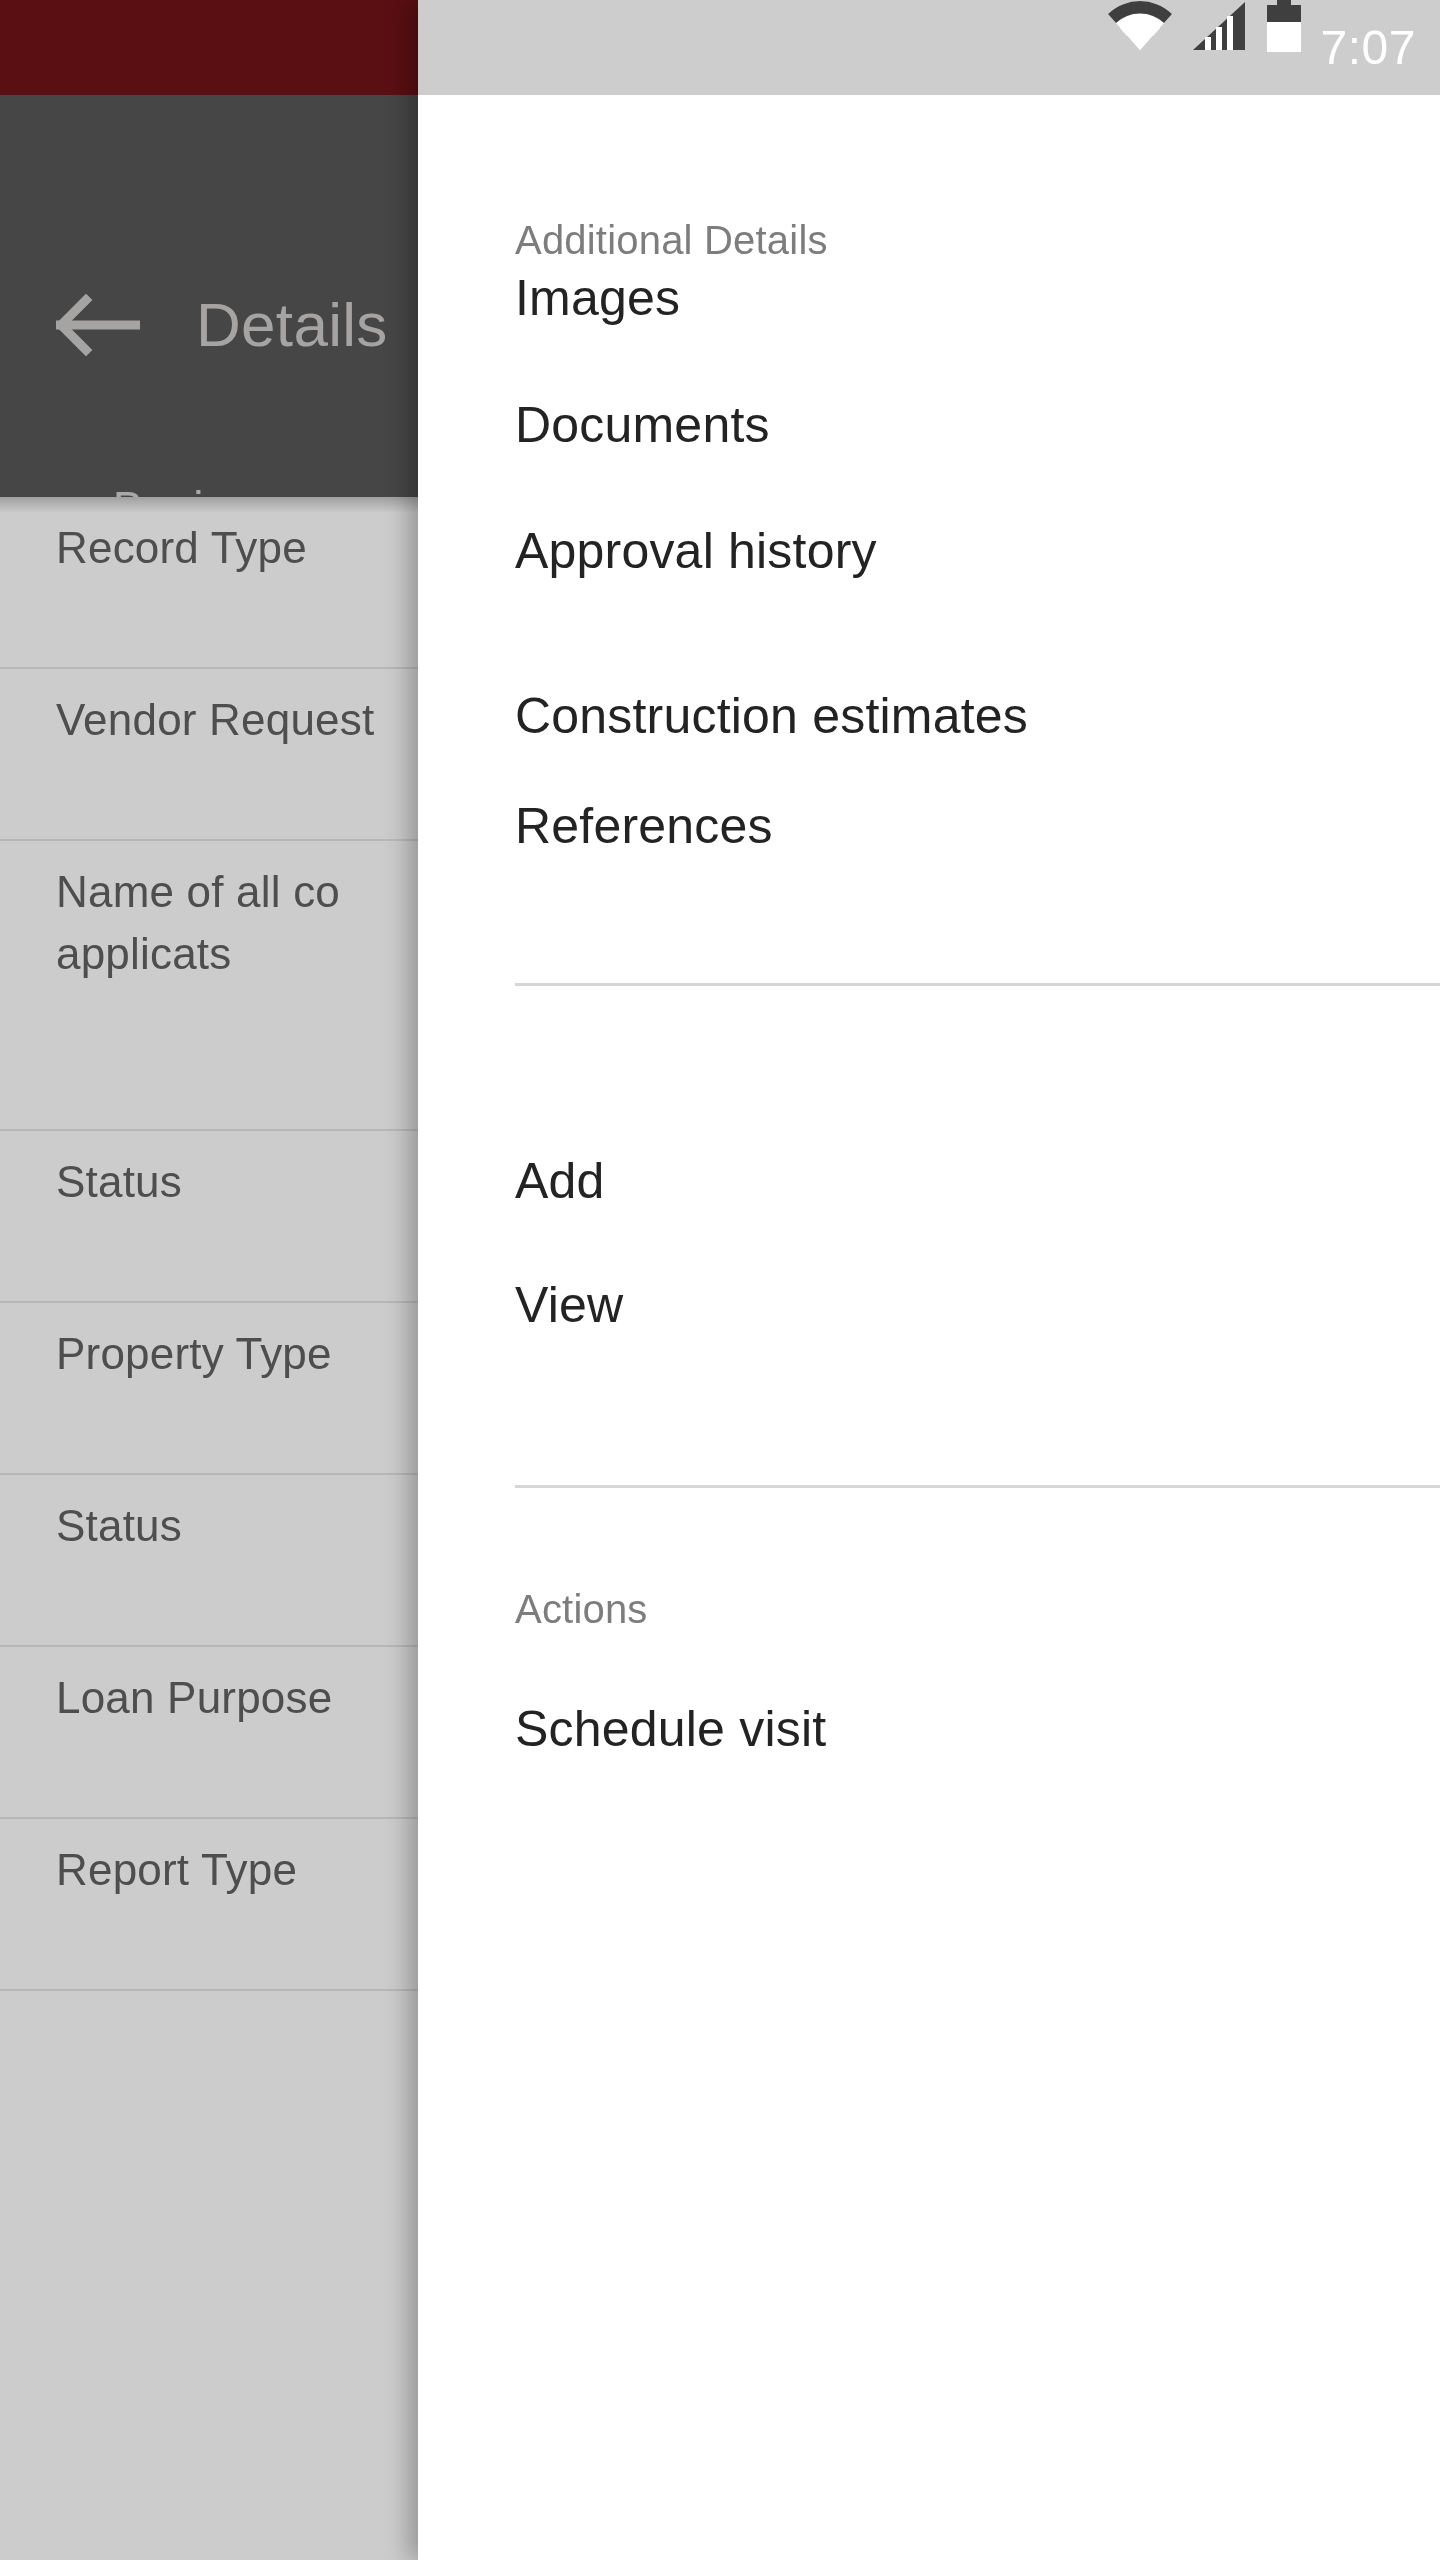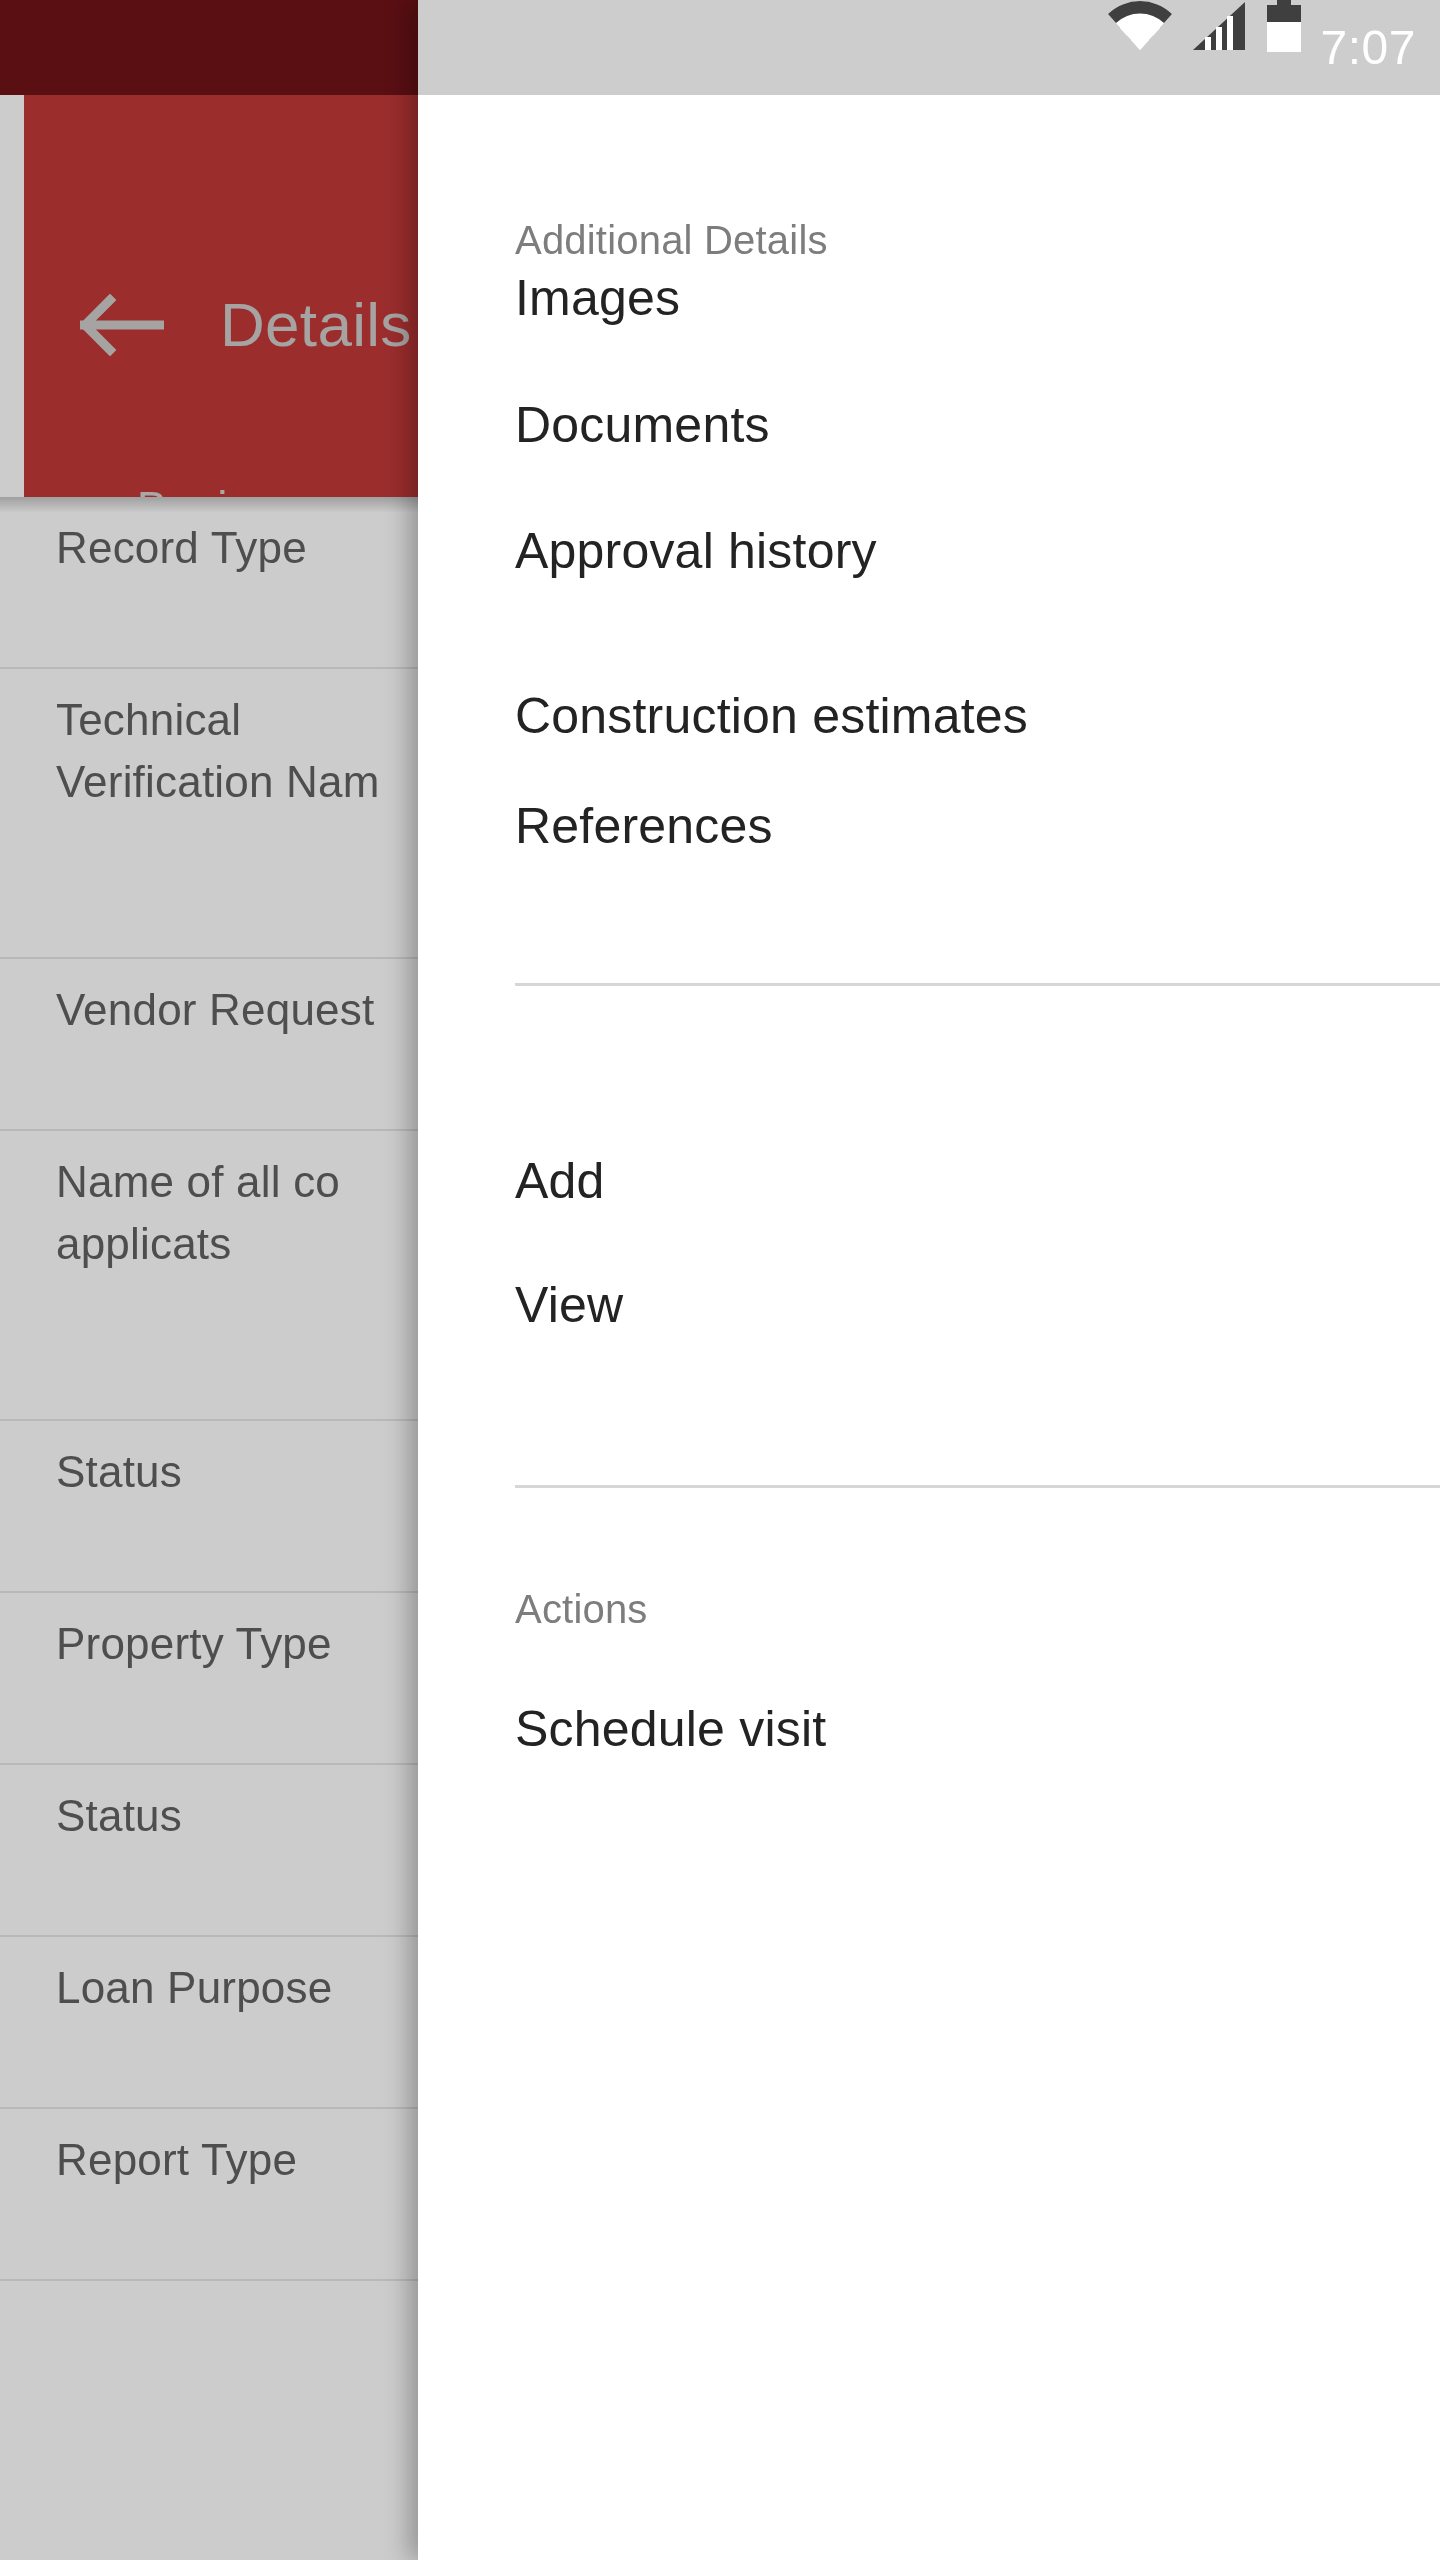--- a/index.html
+++ b/index.html
@@ -25,22 +25,21 @@
 
   #status-bar-app {
     position:absolute; top:0; left:0;
     width:418px; height:95px;
     background:#6e1318;
   }
 
   #app-bar {
     position:absolute; top:95px; left:0;
     width:418px; height:402px;
-    background:#b91c1c;
-    margin-left:24px;
+    background:#404040;
   }
 
   #back-arrow-btn {
     position:absolute; left:48px; top:180px;
     width:100px; height:100px;
     display:flex; align-items:center; justify-content:center;
   }
   #back-arrow-btn svg { display:block; }
 
   #app-bar-title {
@@ -195,24 +194,20 @@
       <div id="tab-strip">
         <div class="tab" id="tab-basic">Basic</div>
         <div class="tab" id="tab-additional">A</div>
         <div id="tab-indicator"></div>
       </div>
     </div>
 
     <div id="content-list">
       <div class="row h1">
           <div class="row-label">Record Type</div>
-        </div>
-      <div class="row h2">
-          <div class="row-label">Technical
-Verification Nam</div>
         </div>
       <div class="row h1">
           <div class="row-label">Vendor Request</div>
         </div>
       <div class="row h2">
           <div class="row-label">Name of all co
 applicats</div>
         </div>
       <div class="row h1">
           <div class="row-label">Status</div>

